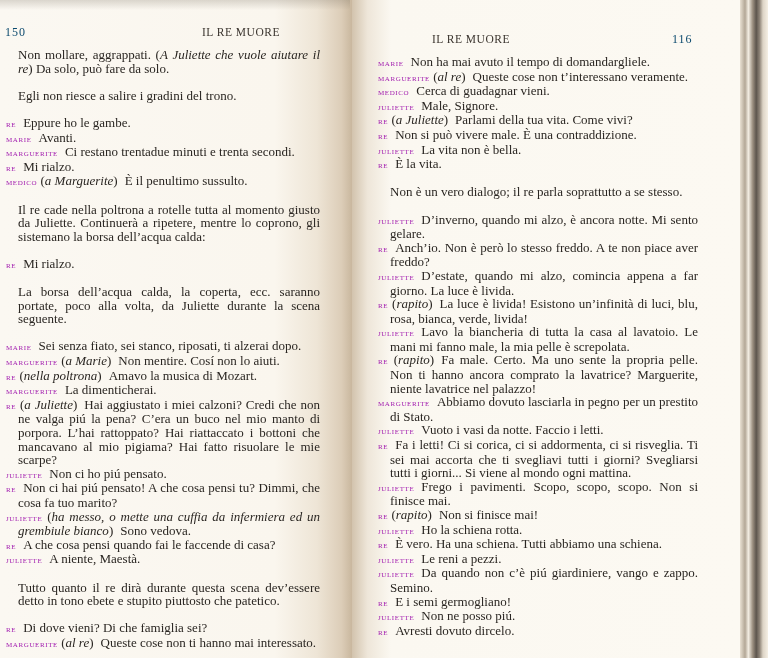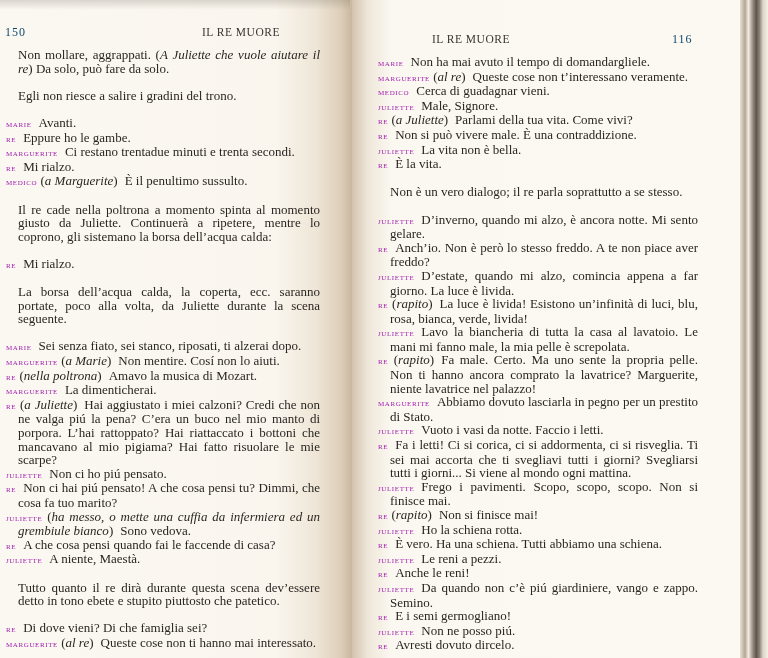--- a/index.html
+++ b/index.html
@@ -59,27 +59,27 @@
   <div class="top-shadow"></div>
 
   <div class="folio" style="left:5px; top:25px;">150</div>
   <div class="running-head" style="left:202px; top:26px;">IL RE MUORE</div>
 
   <div class="text-block" style="left:6px; top:48px; width:314px;">
     <p class="stage" style="padding-left:12px; text-indent:0;"><span>Non mollare, aggrappati. (</span><span class="dir">A Juliette che vuole aiutare il re</span><span>) Da solo, può fare da solo.</span></p>
     <div class="gap"></div>
     <p class="stage">Egli non riesce a salire i gradini del trono.</p>
     <div class="gap"></div>
+    <p class="speech"><span class="speaker">RE</span><span class="sp"></span><span>Eppure ho le gambe.</span></p>
     <p class="speech"><span class="speaker">MARIE</span><span class="sp"></span><span>Avanti.</span></p>
-    <p class="speech"><span class="speaker">RE</span><span class="sp"></span><span>Eppure ho le gambe.</span></p>
     <p class="speech"><span class="speaker">MARGUERITE</span><span class="sp"></span><span>Ci restano trentadue minuti e trenta secondi.</span></p>
     <p class="speech"><span class="speaker">RE</span><span class="sp"></span><span>Mi rialzo.</span></p>
     <p class="speech"><span class="speaker">MEDICO</span> (<span class="dir">a Marguerite</span>)<span class="sp"></span><span>È il penultimo sussulto.</span></p>
     <div class="gap"></div>
-    <p class="stage">Il re cade nella poltrona a momento spinta al momento giusto da Juliette. Continuerà a ripetere, mentre lo coprono, gli sistemano la borsa dell’acqua calda:</p>
+    <p class="stage">Il re cade nella poltrona a rotelle tutta al momento giusto da Juliette. Continuerà a ripetere, mentre lo coprono, gli sistemano la borsa dell’acqua calda:</p>
     <div class="gap"></div>
     <p class="speech"><span class="speaker">RE</span><span class="sp"></span><span>Mi rialzo.</span></p>
     <div class="gap"></div>
     <p class="stage">La borsa dell’acqua calda, la coperta, ecc. saranno portate, poco alla volta, da Juliette durante la scena seguente.</p>
     <div class="gap"></div>
     <p class="speech"><span class="speaker">MARIE</span><span class="sp"></span><span>Sei senza fiato, sei stanco, riposati, ti alzerai dopo.</span></p>
     <p class="speech"><span class="speaker">MARGUERITE</span> (<span class="dir">a Marie</span>)<span class="sp"></span><span>Non mentire. Cosí non lo aiuti.</span></p>
     <p class="speech"><span class="speaker">RE</span> (<span class="dir">nella poltrona</span>)<span class="sp"></span><span>Amavo la musica di Mozart.</span></p>
     <p class="speech"><span class="speaker">MARGUERITE</span><span class="sp"></span><span>La dimenticherai.</span></p>
     <p class="speech"><span class="speaker">RE</span> (<span class="dir">a Juliette</span>)<span class="sp"></span><span>Hai aggiustato i miei calzoni? Credi che non ne valga piú la pena? C’era un buco nel mio manto di porpora. L’hai rattoppato? Hai riattaccato i bottoni che mancavano al mio pigiama? Hai fatto risuolare le mie scarpe?</span></p>
@@ -117,19 +117,18 @@
     <p class="speech"><span class="speaker">JULIETTE</span><span class="sp"></span><span>Lavo la biancheria di tutta la casa al lavatoio. Le mani mi fanno male, la mia pelle è screpolata.</span></p>
     <p class="speech"><span class="speaker">RE</span> (<span class="dir">rapito</span>)<span class="sp"></span><span>Fa male. Certo. Ma uno sente la propria pelle. Non ti hanno ancora comprato la lavatrice? Marguerite, niente lavatrice nel palazzo!</span></p>
     <p class="speech"><span class="speaker">MARGUERITE</span><span class="sp"></span><span>Abbiamo dovuto lasciarla in pegno per un prestito di Stato.</span></p>
     <p class="speech"><span class="speaker">JULIETTE</span><span class="sp"></span><span>Vuoto i vasi da notte. Faccio i letti.</span></p>
     <p class="speech"><span class="speaker">RE</span><span class="sp"></span><span>Fa i letti! Ci si corica, ci si addormenta, ci si risveglia. Ti sei mai accorta che ti svegliavi tutti i giorni? Svegliarsi tutti i giorni... Si viene al mondo ogni mattina.</span></p>
     <p class="speech"><span class="speaker">JULIETTE</span><span class="sp"></span><span>Frego i pavimenti. Scopo, scopo, scopo. Non si finisce mai.</span></p>
     <p class="speech"><span class="speaker">RE</span> (<span class="dir">rapito</span>)<span class="sp"></span><span>Non si finisce mai!</span></p>
     <p class="speech"><span class="speaker">JULIETTE</span><span class="sp"></span><span>Ho la schiena rotta.</span></p>
     <p class="speech"><span class="speaker">RE</span><span class="sp"></span><span>È vero. Ha una schiena. Tutti abbiamo una schiena.</span></p>
     <p class="speech"><span class="speaker">JULIETTE</span><span class="sp"></span><span>Le reni a pezzi.</span></p>
-    <p class="speech"><span class="speaker">RE</span><span class="sp"></span><span>Anche le reni!</span></p>
     <p class="speech"><span class="speaker">JULIETTE</span><span class="sp"></span><span>Da quando non c’è piú giardiniere, vango e zappo. Semino.</span></p>
     <p class="speech"><span class="speaker">RE</span><span class="sp"></span><span>E i semi germogliano!</span></p>
     <p class="speech"><span class="speaker">JULIETTE</span><span class="sp"></span><span>Non ne posso piú.</span></p>
     <p class="speech"><span class="speaker">RE</span><span class="sp"></span><span>Avresti dovuto dircelo.</span></p>
   </div>
 </div>
 
 </body></html>

